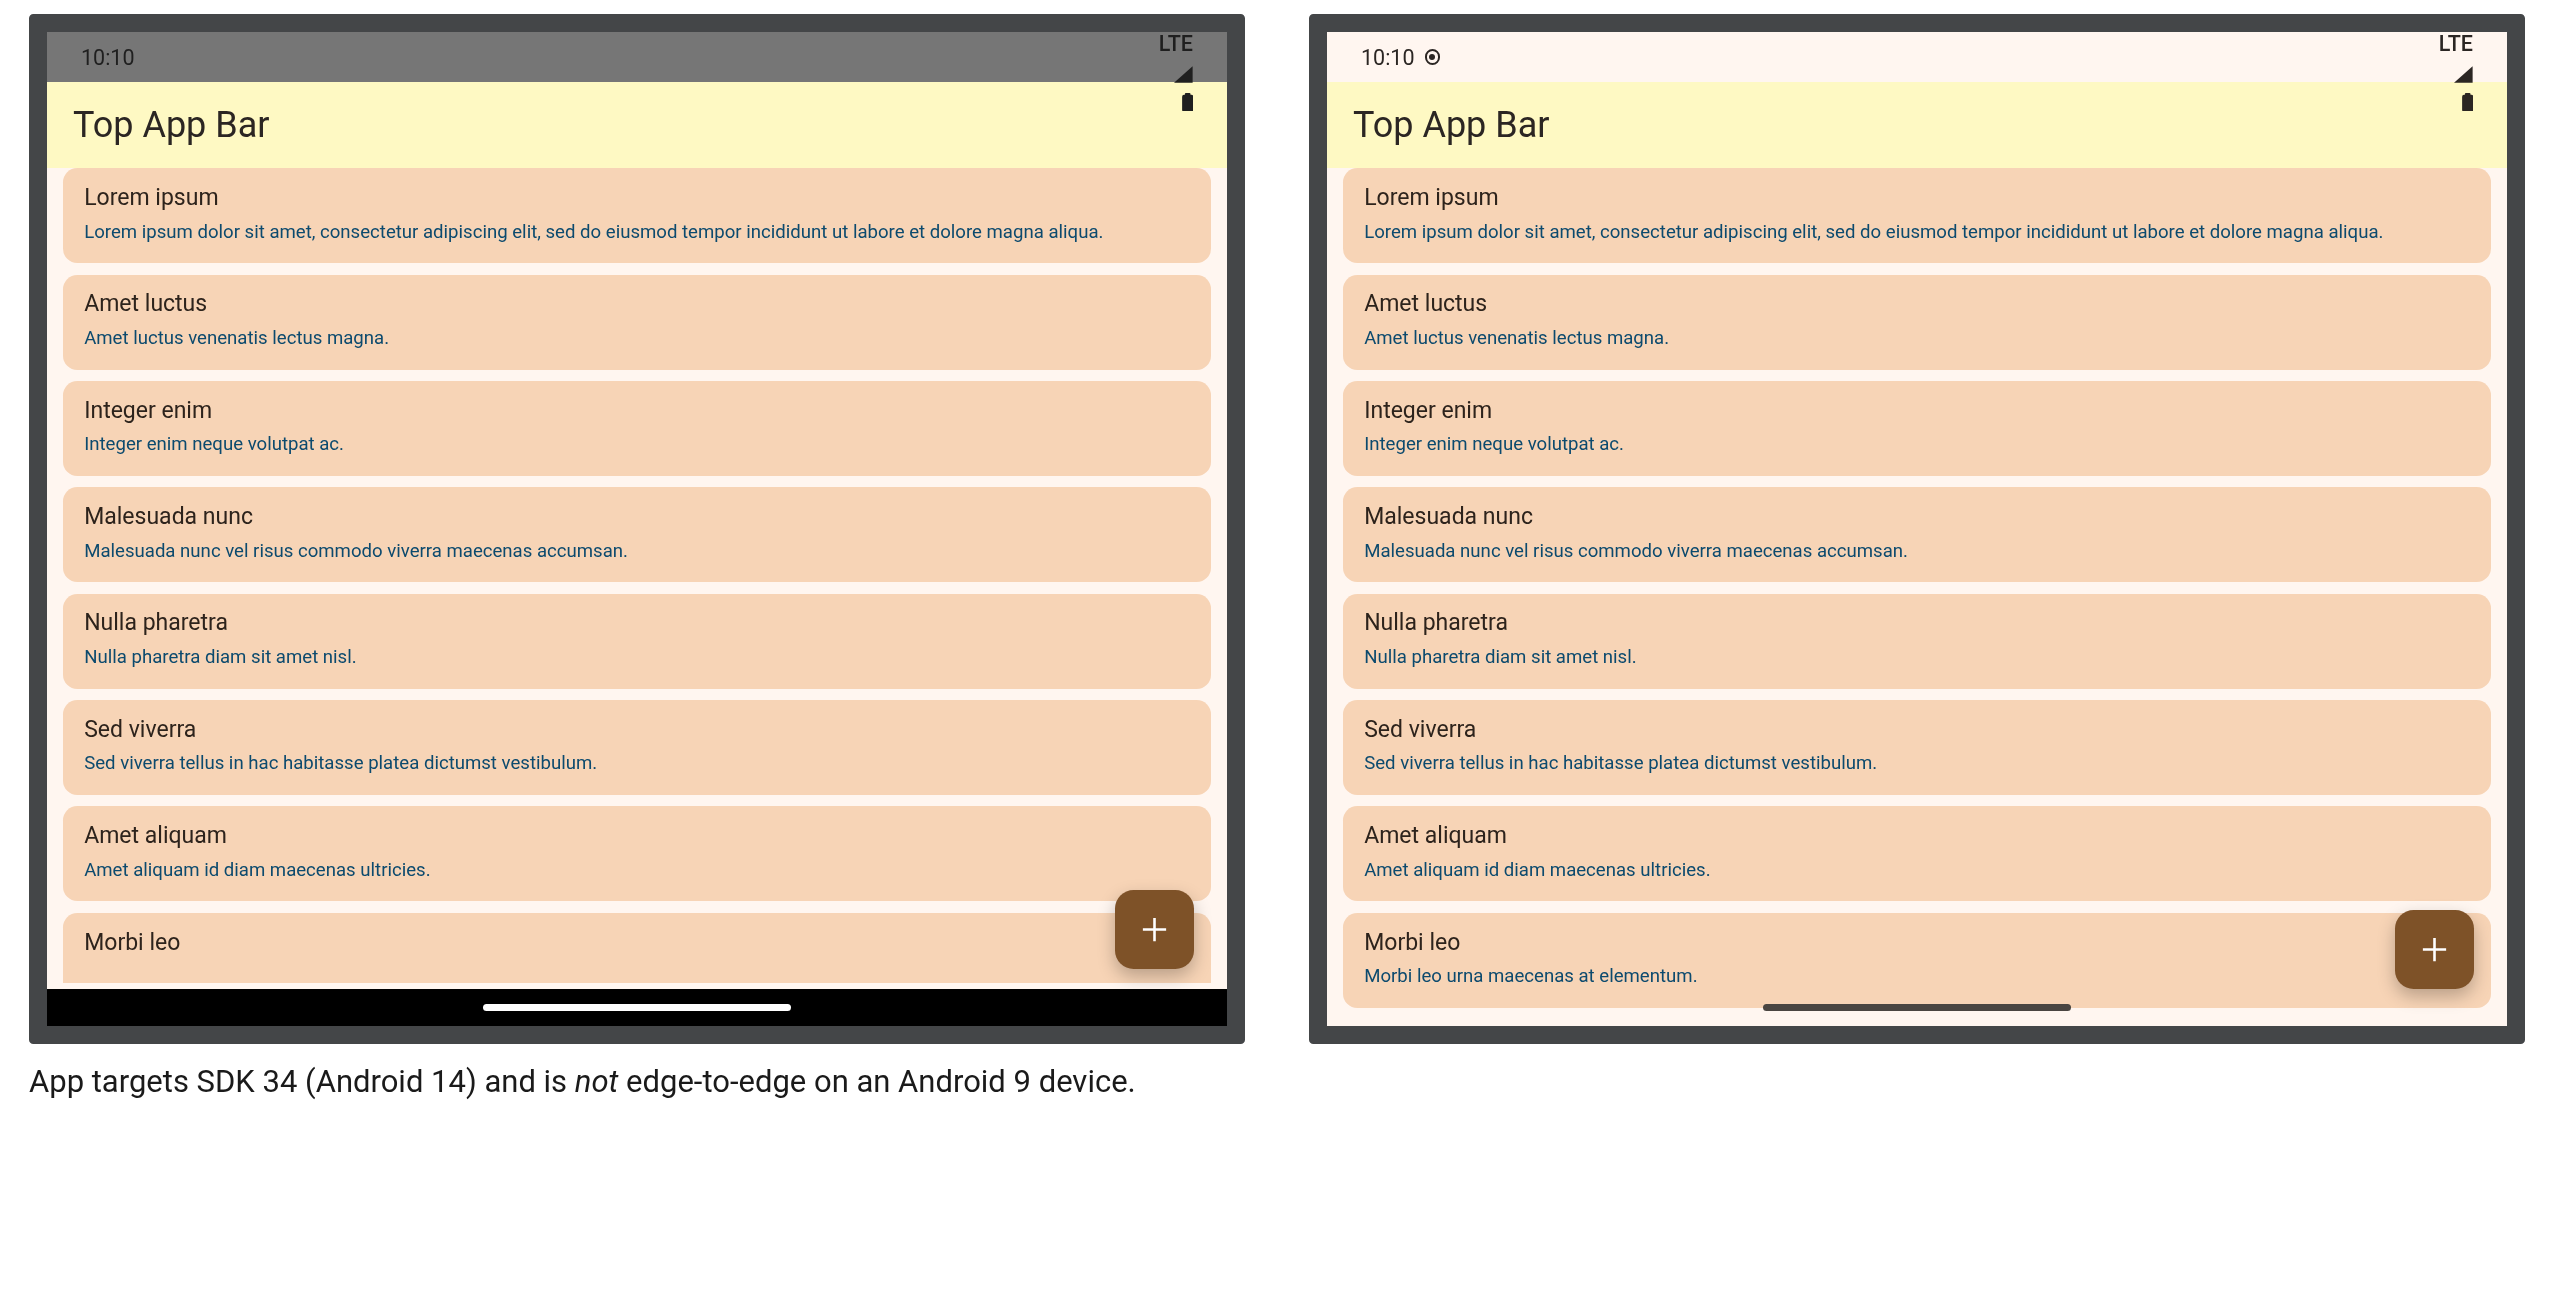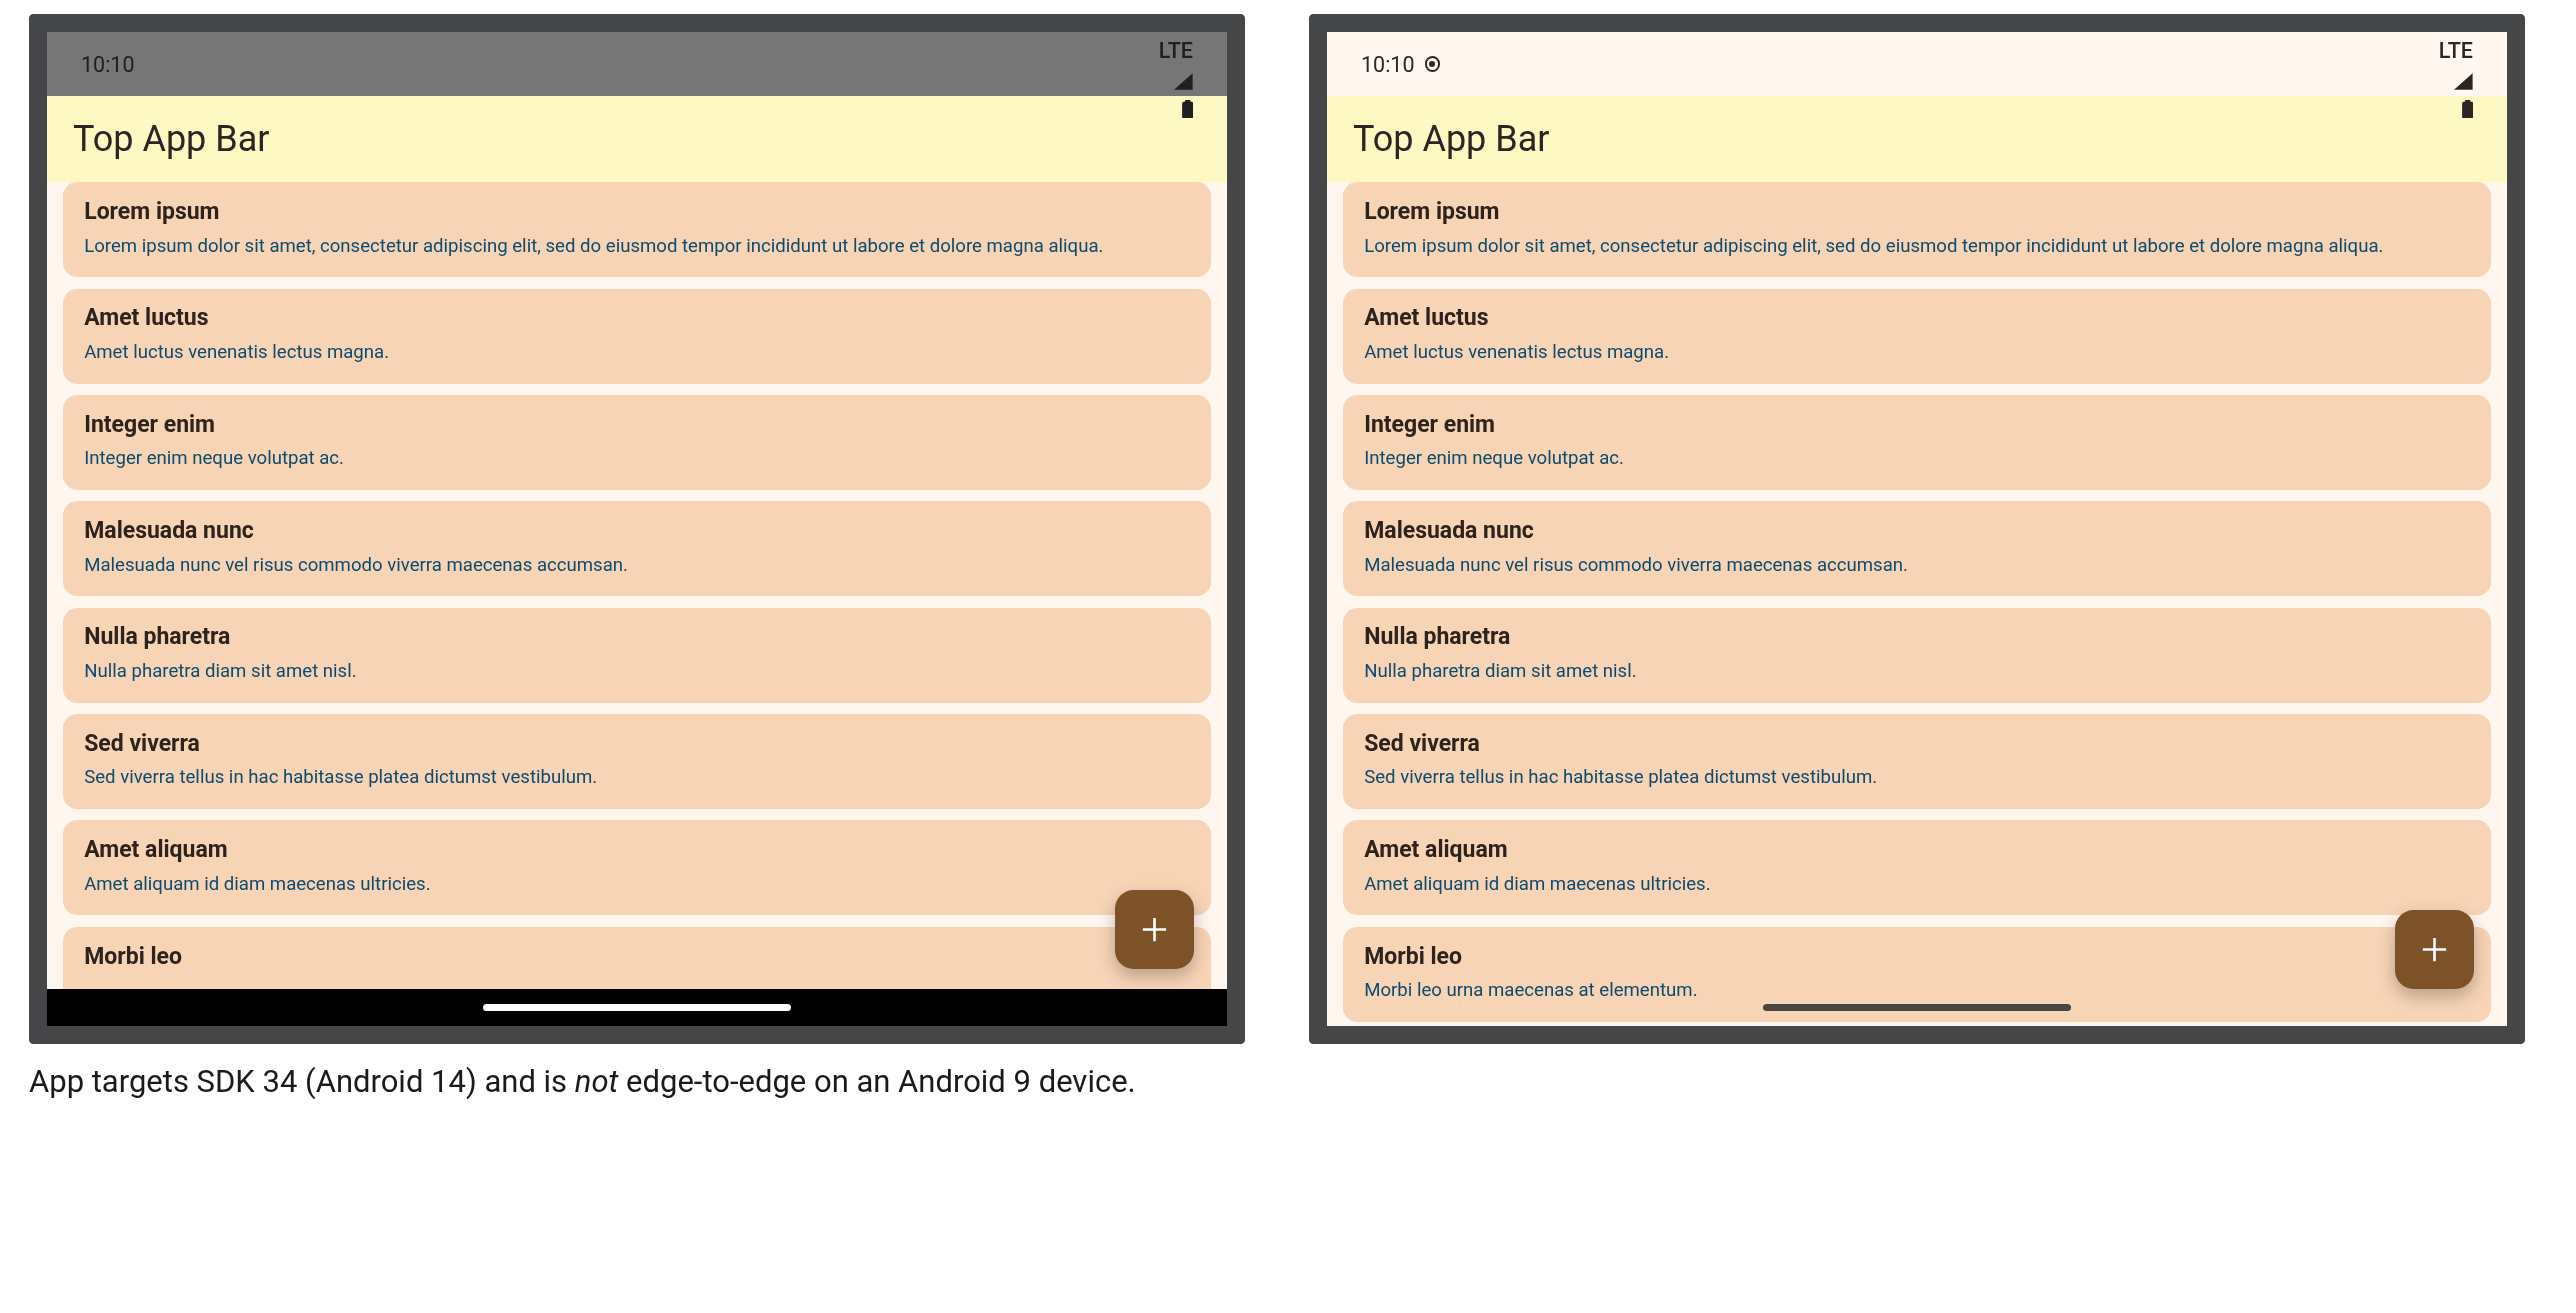--- a/index.html
+++ b/index.html
@@ -23,21 +23,21 @@
   .device {
     width: 1216px;
     height: 1030px;
     border: 18.6px solid #444648;
     border-radius: 4.3px;
     background: #fff6f0;
     position: relative;
     overflow: hidden;
   }
   .status-bar {
-    height: 64px;
+    height: 50px;
     display: flex;
     align-items: center;
     justify-content: space-between;
     padding: 12px 34px;
     font-size: 21.5px;
     color: #2b2623;
     font-weight: 400;
   }
   .status-bar.opaque {
     background: #767676;
@@ -86,21 +86,21 @@
     padding: 0 15.7px;
   }
   .card {
     background: #f7d4b6;
     border-radius: 14.3px;
     padding: 15.7px 21.5px 18.6px 21.5px;
     margin-bottom: 11.4px;
   }
   .card-title {
     font-size: 23px;
-    font-weight: 700;
+    font-weight: 400;
     color: #2d231c;
     margin-bottom: 8.6px;
   }
   .card-body {
     font-size: 18.6px;
     color: #0c4a6e;
     line-height: 1.35;
   }
   .card.cut {
     border-bottom-left-radius: 0;

